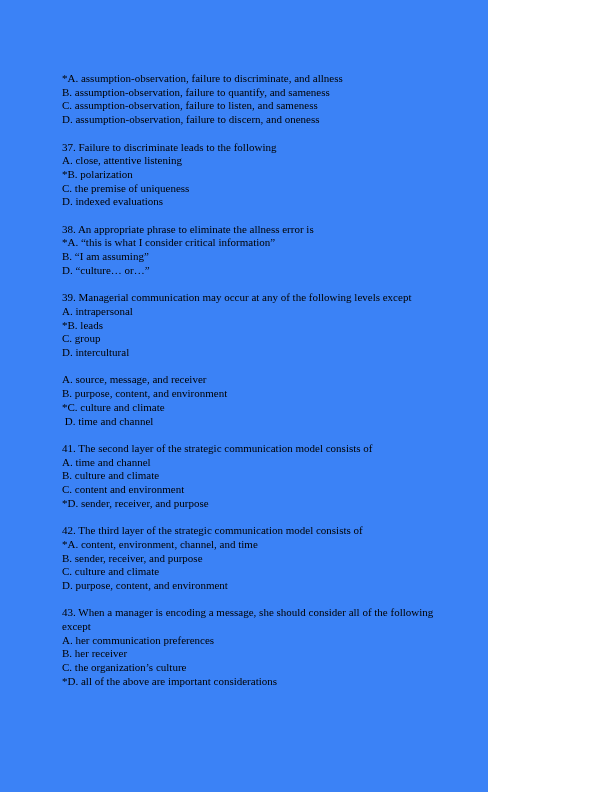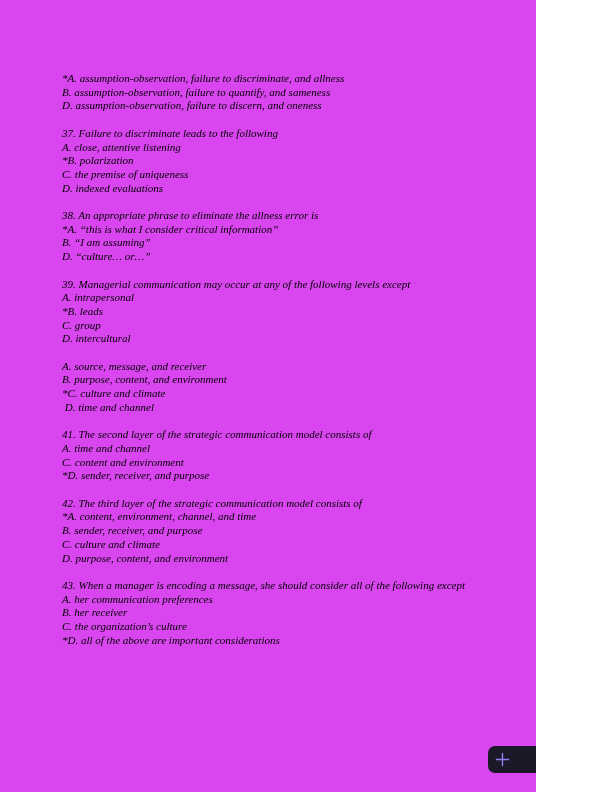--- a/index.html
+++ b/index.html
@@ -2,27 +2,26 @@
 <html><head>
 <meta charset="utf-8">
 <style>
   html, body {
     margin: 0;
     padding: 0;
     background: #ffffff;
   }
   .page {
     position: relative;
-    width: 536px;
+    width: 488px;
     height: 792px;
-    background: #d946ef;
+    background: #3b82f6;
     overflow: hidden;
     font-family: "Liberation Serif", "DejaVu Serif", serif;
     color: #000000;
-    font-style: italic;
   }
   .content {
     position: absolute;
     left: 62px;
     top: 72px;
     right: 30px;
     font-size: 11px;
     line-height: 13.7px;
   }
   .qblock { margin: 0 0 13.7px 0; }
@@ -64,20 +63,21 @@
 </style>
 </head>
 <body>
 
 <div class="page">
   <div class="content">
 
     <div class="qblock">
       <p class="line">*A. assumption-observation, failure to discriminate, and allness</p>
       <p class="line">B. assumption-observation, failure to quantify, and sameness</p>
+      <p class="line">C. assumption-observation, failure to listen, and sameness</p>
       <p class="line">D. assumption-observation, failure to discern, and oneness</p>
     </div>
 
     <div class="qblock">
       <p class="line">37. Failure to discriminate leads to the following</p>
       <p class="line">A. close, attentive listening</p>
       <p class="line">*B. polarization</p>
       <p class="line">C. the premise of uniqueness</p>
       <p class="line">D. indexed evaluations</p>
     </div>
@@ -100,20 +100,21 @@
     <div class="qblock">
       <p class="line">A. source, message, and receiver</p>
       <p class="line">B. purpose, content, and environment</p>
       <p class="line">*C. culture and climate</p>
       <p class="line"> D. time and channel</p>
     </div>
 
     <div class="qblock">
       <p class="line">41. The second layer of the strategic communication model consists of</p>
       <p class="line">A. time and channel</p>
+      <p class="line">B. culture and climate</p>
       <p class="line">C. content and environment</p>
       <p class="line">*D. sender, receiver, and purpose</p>
     </div>
 
     <div class="qblock">
       <p class="line">42. The third layer of the strategic communication model consists of</p>
       <p class="line">*A. content, environment, channel, and time</p>
       <p class="line">B. sender, receiver, and purpose</p>
       <p class="line">C. culture and climate</p>
       <p class="line">D. purpose, content, and environment</p>

